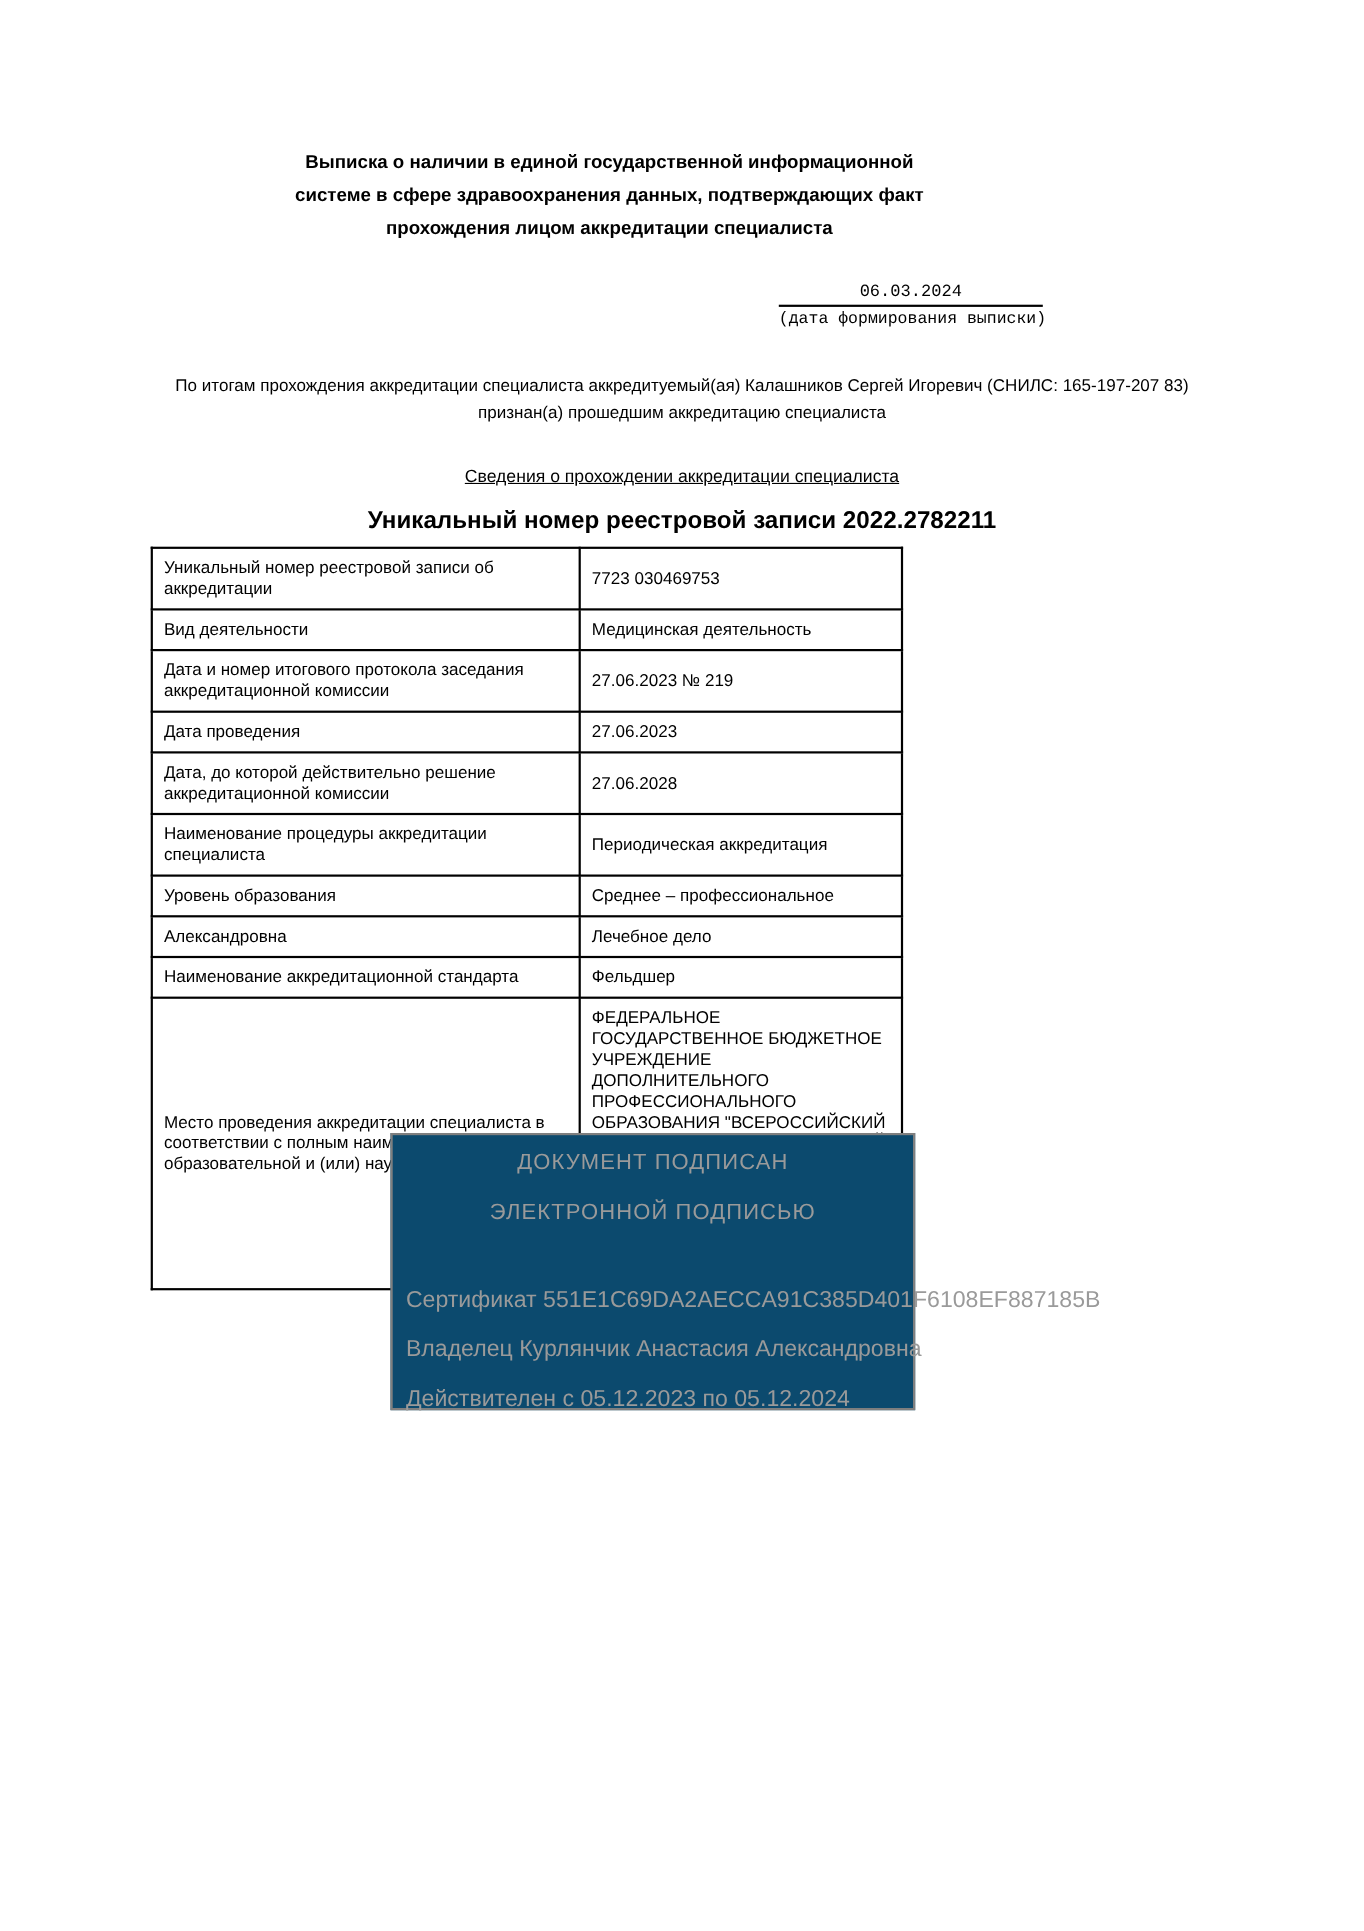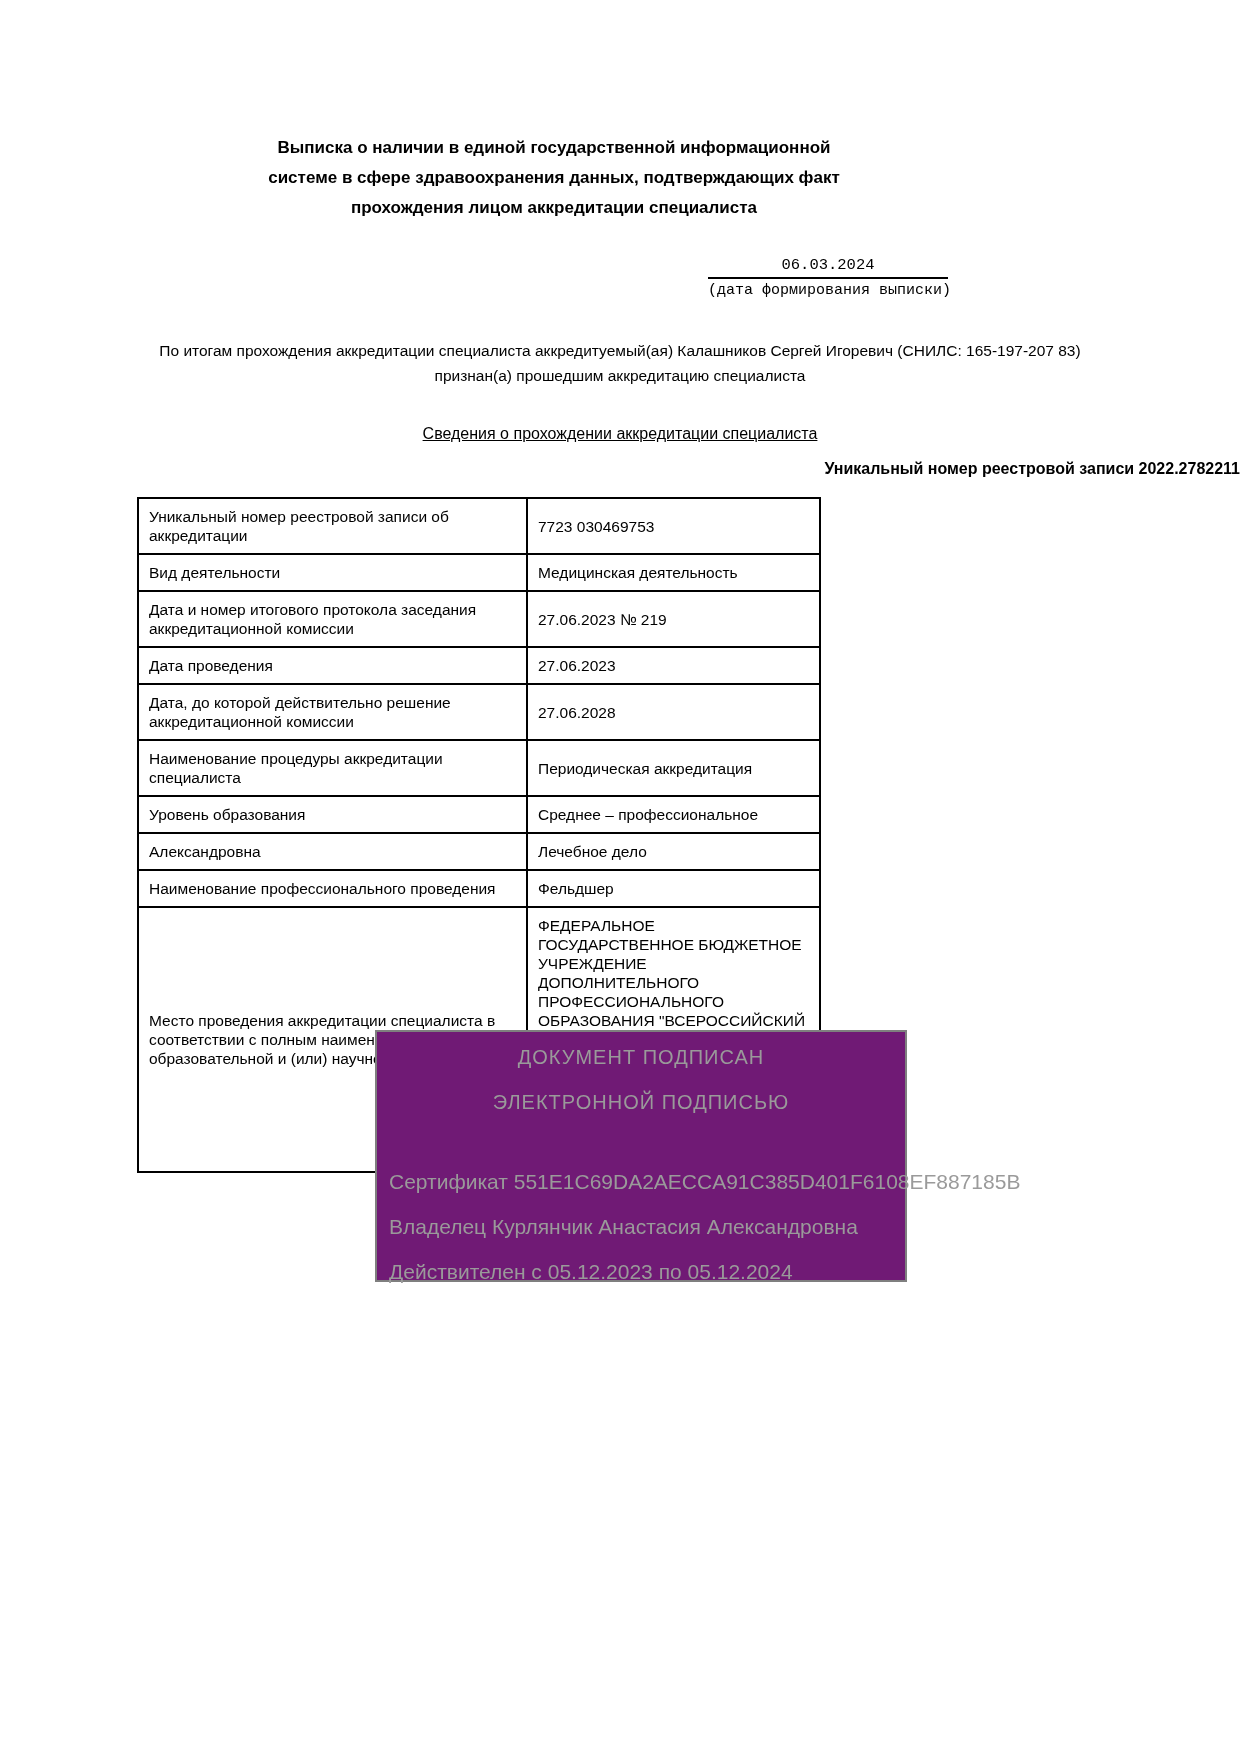--- a/index.html
+++ b/index.html
@@ -36,38 +36,38 @@
     text-align: center; font-size: 15.5px; line-height: 25px;
   }
 
   .section-heading {
     position: absolute; top: 425px; left: 0; width: 1240px;
     text-align: center; font-size: 16px; text-decoration: underline;
   }
 
   .registry-heading {
     position: absolute; top: 460px; left: 0; width: 1240px;
-    text-align: right; font-size: 16px; font-weight: bold;
+    text-align: center; font-size: 22px; font-weight: bold;
   }
 
   table.acc-table {
     position: absolute; top: 497px; left: 137px; width: 684px;
     border-collapse: collapse; table-layout: fixed;
   }
   .acc-table td {
     border: 2px solid var(--text, #000000);
     font-size: 15.5px; line-height: 19px;
     padding: 8px 10px; vertical-align: middle;
   }
   .acc-table td.label-cell { width: 389px; }
 
   .sig-box {
-    position: absolute; top: 1030px; left: 375px; width: 532px; height: 252px;
+    position: absolute; top: 1030px; left: 355px; width: 477px; height: 252px;
     border: 2px solid var(--signature-border, #7f7f7f);
-    background: #701a75;
+    background: #0c4a6e;
   }
   .sig-title {
     margin-top: 14px; text-align: center;
     font-size: 20px; letter-spacing: 1px;
     color: var(--signature-text, #9a9a9a);
   }
   .sig-title + .sig-title { margin-top: 22px; }
   .sig-lines { margin: 56px 0 0 12px; }
   .sig-line {
     font-size: 21px; color: var(--signature-text, #9a9a9a);
@@ -127,21 +127,21 @@
       </tr>
       <tr>
         <td class="label-cell">Уровень образования</td>
         <td class="value-cell">Среднее – профессиональное</td>
       </tr>
       <tr>
         <td class="label-cell">Александровна</td>
         <td class="value-cell">Лечебное дело</td>
       </tr>
       <tr>
-        <td class="label-cell">Наименование профессионального проведения</td>
+        <td class="label-cell">Наименование аккредитационной стандарта</td>
         <td class="value-cell">Фельдшер</td>
       </tr>
       <tr>
         <td class="label-cell">Место проведения аккредитации специалиста в соответствии с полным наименованием образовательной и (или) научной организации</td>
         <td class="value-cell">ФЕДЕРАЛЬНОЕ ГОСУДАРСТВЕННОЕ БЮДЖЕТНОЕ УЧРЕЖДЕНИЕ ДОПОЛНИТЕЛЬНОГО ПРОФЕССИОНАЛЬНОГО ОБРАЗОВАНИЯ "ВСЕРОССИЙСКИЙ УЧЕБНО-НАУЧНО-МЕТОДИЧЕСКИЙ ЦЕНТР ПО НЕПРЕРЫВНОМУ МЕДИЦИНСКОМУ И ФАРМАЦЕВТИЧЕСКОМУ ОБРАЗОВАНИЮ" МИНИСТЕРСТВА ЗДРАВООХРАНЕНИЯ РОССИЙСКОЙ ФЕДЕРАЦИИ</td>
       </tr>
     </tbody>
   </table>
 
   <div class="sig-box">

